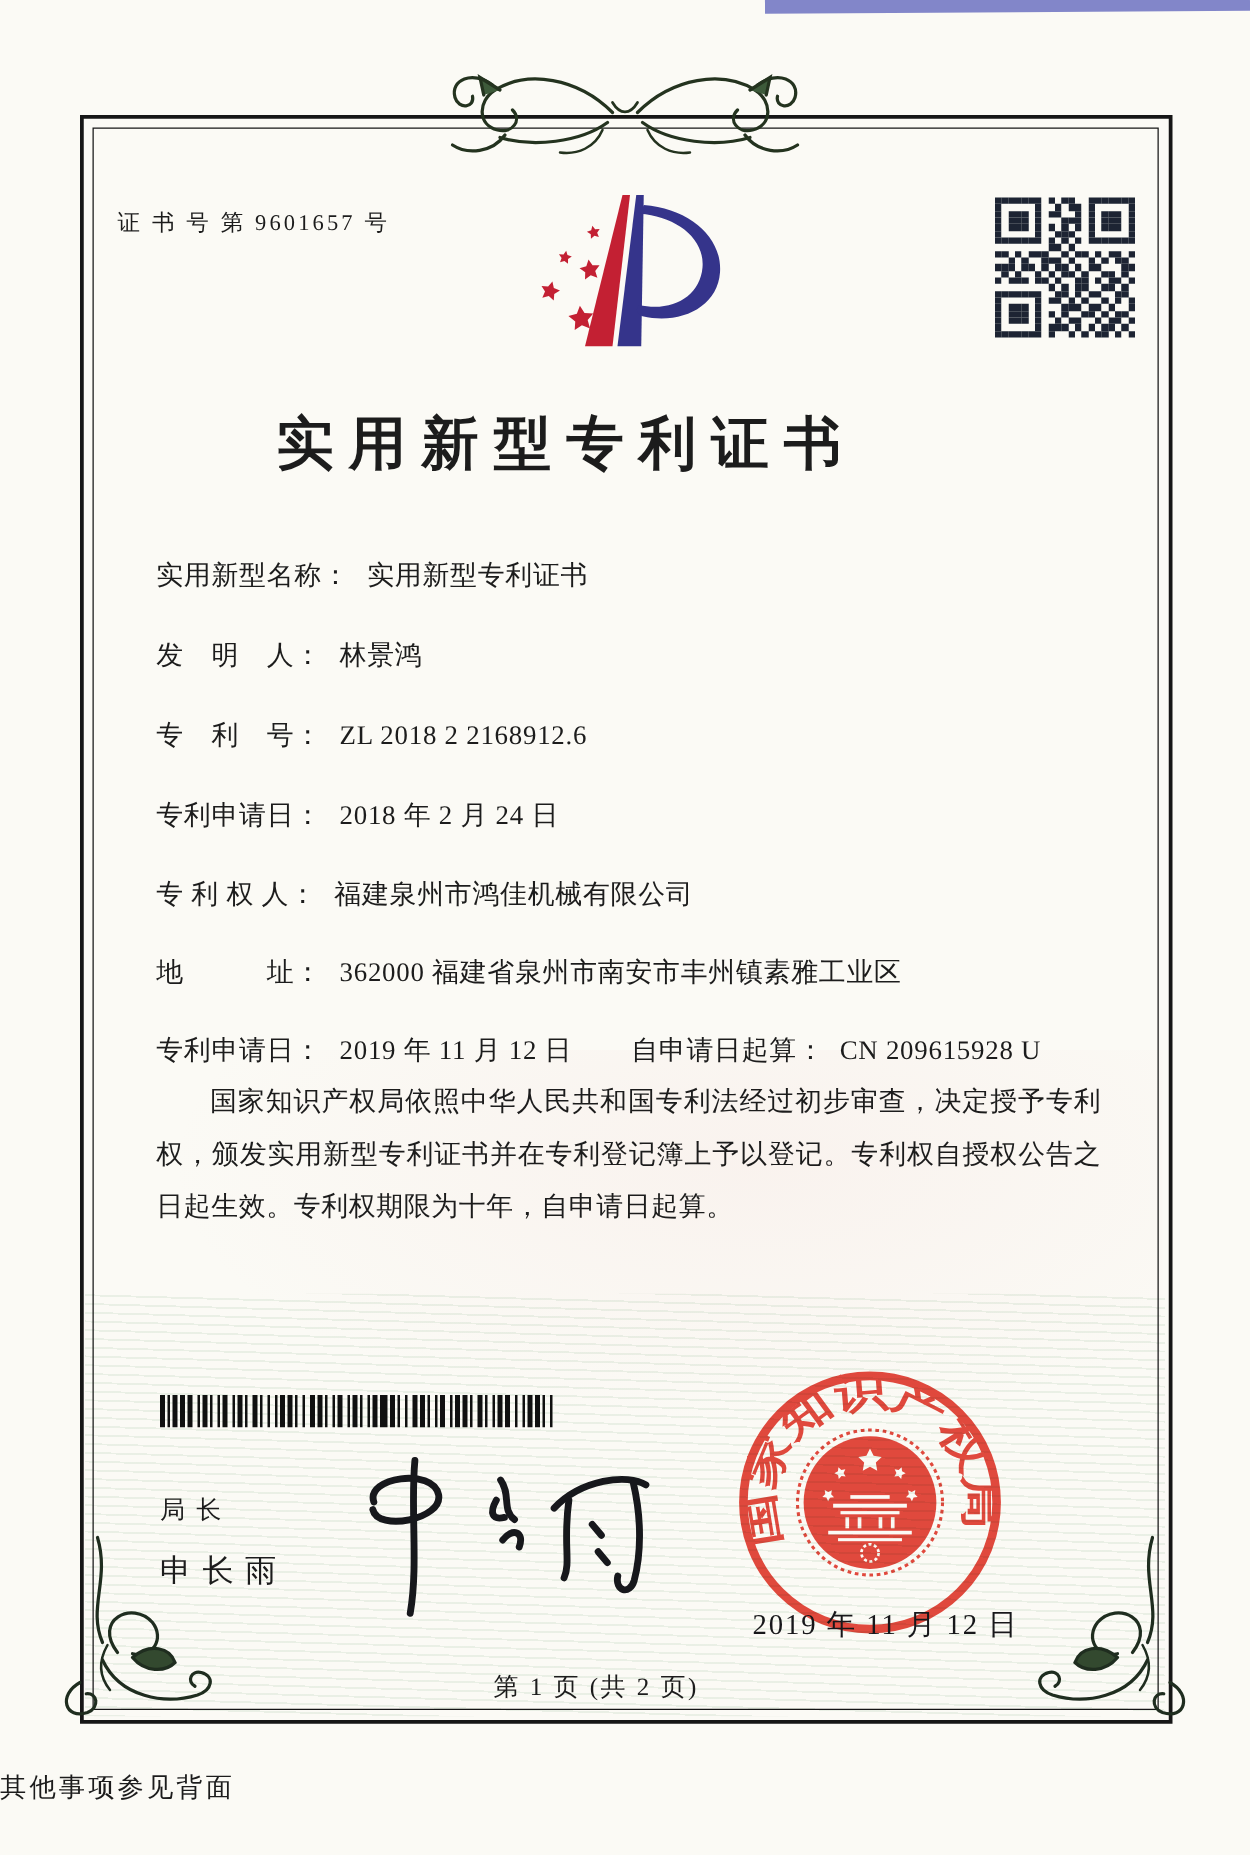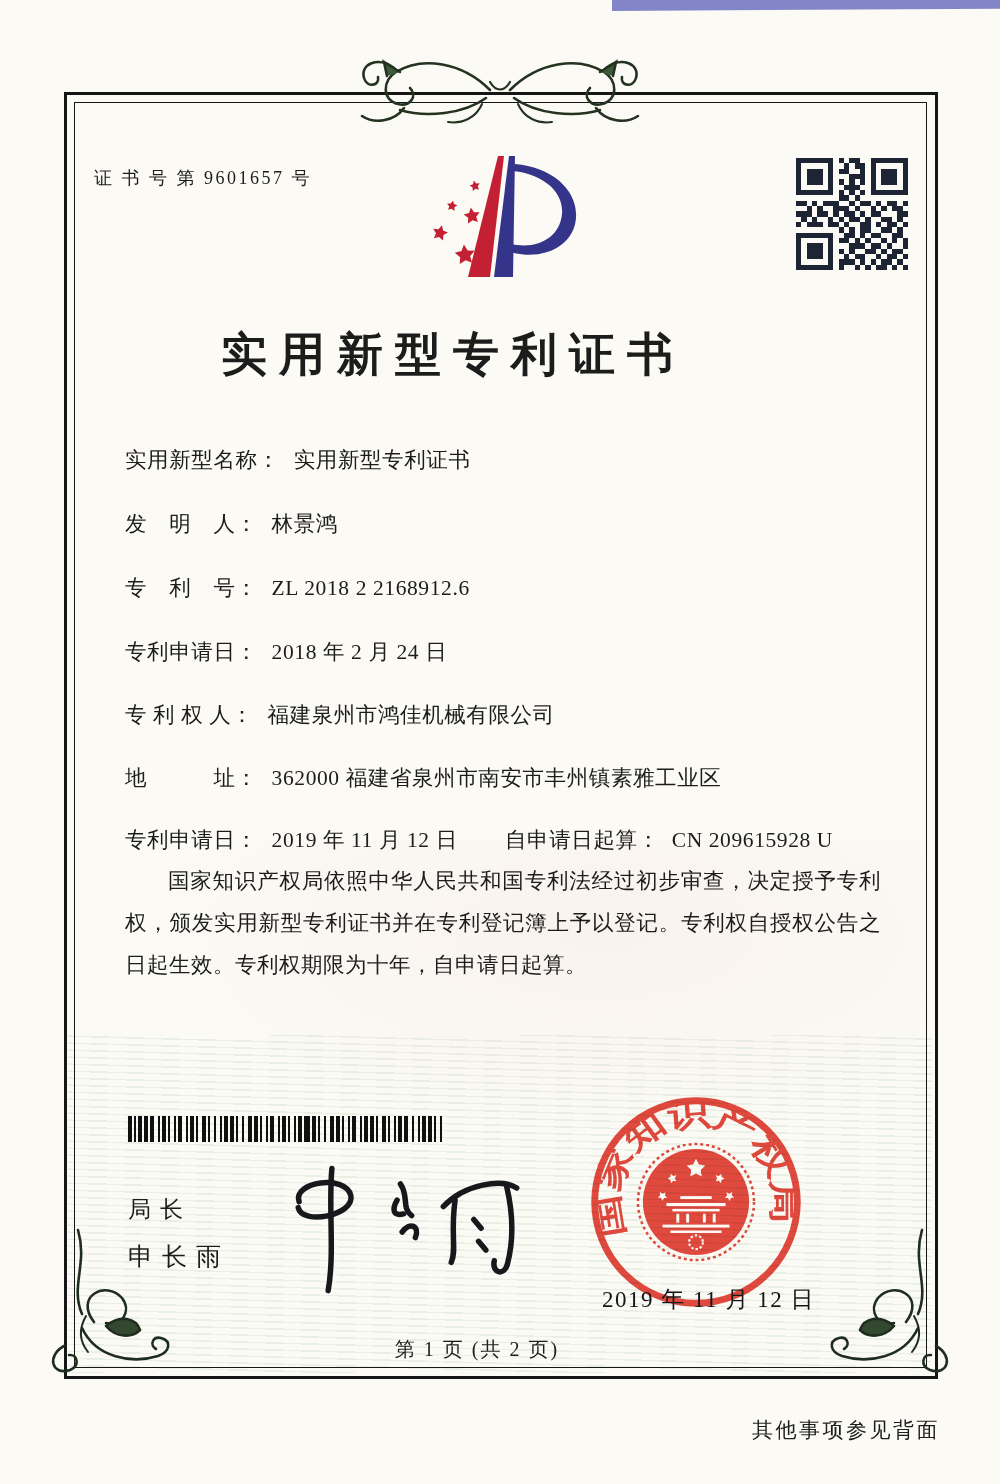--- a/index.html
+++ b/index.html
@@ -41,29 +41,29 @@
   .grant-no{position:absolute;left:505px;top:825px;font-size:21.5px;white-space:nowrap;letter-spacing:.6px;}
   .grant-no .val{margin-left:12px;}
   
   .body-text{position:absolute;left:125px;top:860px;width:756px;}
   .body-text p{margin:0;font-size:21.5px;line-height:42px;text-align:justify;text-indent:2em;letter-spacing:.5px;font-family:Liberation Serif, serif;}
   
   .barcode{position:absolute;left:128px;top:1116px;width:338px;height:26px;display:flex;overflow:hidden;}
   .barcode .bar{background:#101010;height:100%;flex:none;}
   .barcode .sp{background:transparent;height:100%;flex:none;}
   
-  .sig-title{position:absolute;left:128px;top:1194px;font-size:23px;letter-spacing:9px;}
+  .sig-title{position:absolute;left:128px;top:1194px;font-size:20px;letter-spacing:9px;}
   .sig-name{position:absolute;left:128px;top:1240px;font-size:25px;letter-spacing:9px;}
   .signature{position:absolute;left:252px;top:1152px;width:300px;height:150px;}
   
   .seal{position:absolute;left:578px;top:1084px;width:236px;height:236px;mix-blend-mode:multiply;opacity:.92;}
   .seal-date{position:absolute;left:602px;top:1284px;font-size:23px;letter-spacing:1.5px;color:#17171a;}
   
   .page-info{position:absolute;left:64px;top:1336px;width:800px;text-align:center;font-size:20px;letter-spacing:2px;margin-left:13px;}
-  .back-note{position:absolute;left:0;top:1416px;width:940px;text-align:right;font-size:21px;letter-spacing:2.5px;}
+  .back-note{position:absolute;left:0;top:1416px;width:940px;text-align:left;font-size:21px;letter-spacing:2.5px;}
 </style>
 </head>
 <body>
 
 <div class="page">
 
   <div class="scan-strip"></div>
   <div class="tex-pink"></div>
   <div class="tex-bottom"></div>
 

